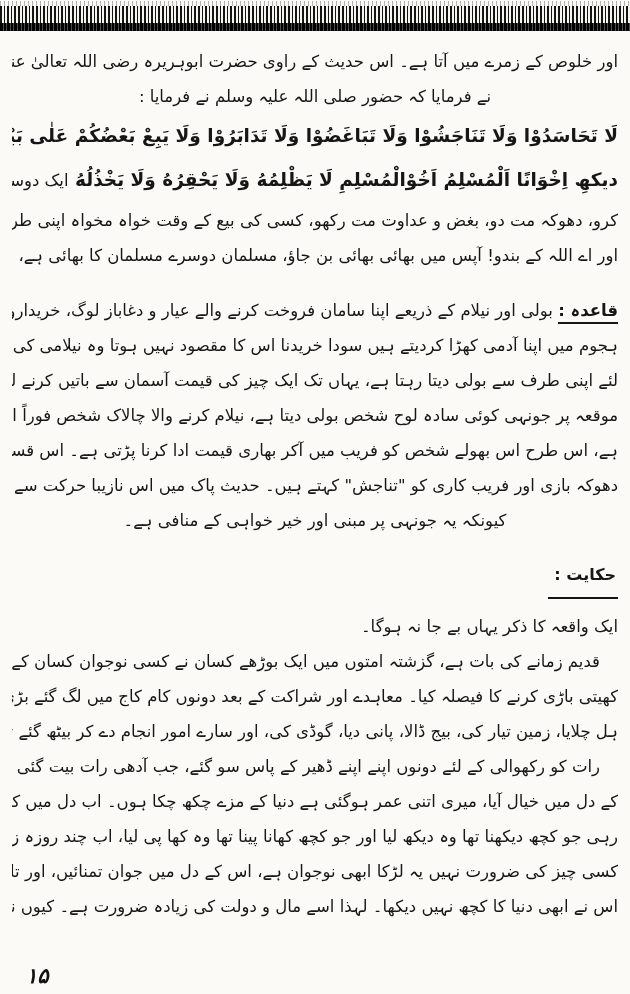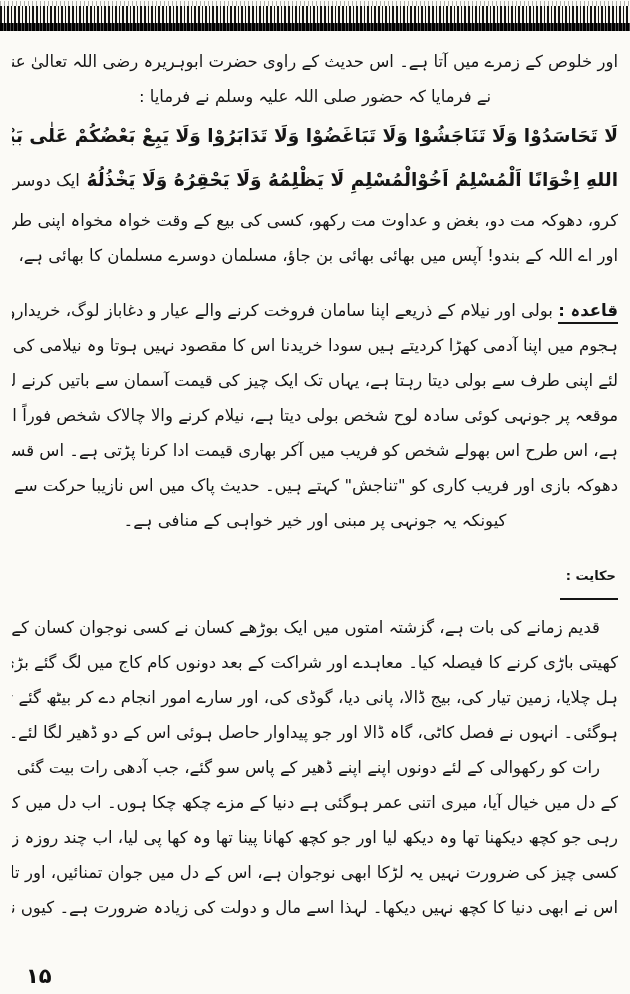--- a/index.html
+++ b/index.html
@@ -52,31 +52,32 @@
   .qaida-label{
     font-weight:700;
     border-bottom:2px solid #161616;
     padding-bottom:2px;
   }
 
   .hikayat-heading-row{text-align:right;text-align-last:right;line-height:34px;}
   .hikayat-heading{
     display:inline-block;
     font-weight:700;
-    font-size:13px;
+    font-size:16px;
     border-bottom:2.5px solid #141414;
     padding:0 2px 5px 6px;
   }
 
   .page-number{
     position:absolute;
     left:26px;bottom:6px;
     font-weight:700;
     font-size:21px;
     color:#111;
+    font-style:italic;
   }
 </style>
 </head>
 <body>
 
 <div class="page">
 
   <div class="border-band">
     <div class="band-dots"></div>
     <div class="band-stripes"></div>
@@ -85,21 +86,21 @@
 
   <div class="content">
 
     <div>
       <div class="ln">اور خلوص کے زمرے میں آتا ہے۔ اس حدیث کے راوی حضرت ابوہریرہ رضی اللہ تعالیٰ عنہ ہیں۔ آپ</div>
       <div class="ln center">نے فرمایا کہ حضور صلی اللہ علیہ وسلم نے فرمایا :</div>
     </div>
 
     <div class="hadith">
       <div class="ln">لَا تَحَاسَدُوْا وَلَا تَنَاجَشُوْا وَلَا تَبَاغَضُوْا وَلَا تَدَابَرُوْا وَلَا يَبِعْ بَعْضُكُمْ عَلٰى بَيْعِ بَعْضٍ وَكُوْنُوْا عِبَادَ</div>
-      <div class="ln"><span>اللهِ اِخْوَانًا اَلْمُسْلِمُ اَخُوْالْمُسْلِمِ لَا يَظْلِمُهُ وَلَا يَحْقِرُهُ وَلَا يَخْذُلُهُ</span> <span class="urdu-seg">ایک دوسرے کے ساتھ حسد مت</span></div>
+      <div class="ln"><span>دیکھِ اِخْوَانًا اَلْمُسْلِمُ اَخُوْالْمُسْلِمِ لَا يَظْلِمُهُ وَلَا يَحْقِرُهُ وَلَا يَخْذُلُهُ</span> <span class="urdu-seg">ایک دوسرے کے ساتھ حسد مت</span></div>
     </div>
 
     <div>
       <div class="ln">کرو، دھوکہ مت دو، بغض و عداوت مت رکھو، کسی کی بیع کے وقت خواہ مخواہ اپنی طرف سے بیع مت کرو،</div>
       <div class="ln">اور اے اللہ کے بندو! آپس میں بھائی بھائی بن جاؤ، مسلمان دوسرے مسلمان کا بھائی ہے، اس پر ظلم نہ</div>
     </div>
 
     <div class="sec-gap-lg"></div>
 
     <div>
@@ -113,26 +114,26 @@
     </div>
 
     <div class="sec-gap-lg"></div>
 
     <div class="hikayat-heading-row">
       <span class="hikayat-heading">حکایت :</span>
     </div>
 
     <div class="sec-gap-sm"></div>
 
+    <div class="ln endline">ایک واقعہ کا ذکر یہاں بے جا نہ ہوگا۔</div>
 
     <div>
       <div class="ln indent">قدیم زمانے کی بات ہے، گزشتہ امتوں میں ایک بوڑھے کسان نے کسی نوجوان کسان کے ساتھ مل کر</div>
       <div class="ln">کھیتی باڑی کرنے کا فیصلہ کیا۔ معاہدے اور شراکت کے بعد دونوں کام کاج میں لگ گئے بڑی لگن کے ساتھ</div>
       <div class="ln">ہل چلایا، زمین تیار کی، بیج ڈالا، پانی دیا، گوڈی کی، اور سارے امور انجام دے کر بیٹھ گئے تاآنکہ کھیتی تیار</div>
-      <div class="ln endline">ہوگئی۔ انہوں نے فصل کاٹی، گاہ ڈالا اور جو پیداوار حاصل ہوئی اس کے دو ڈھیر لگا لئے۔</div>
     </div>
 
     <div>
       <div class="ln indent">رات کو رکھوالی کے لئے دونوں اپنے اپنے ڈھیر کے پاس سو گئے، جب آدھی رات بیت گئی تو بوڑھے</div>
       <div class="ln">کے دل میں خیال آیا، میری اتنی عمر ہوگئی ہے دنیا کے مزے چکھ چکا ہوں۔ اب دل میں کوئی حسرت نہیں</div>
       <div class="ln">رہی جو کچھ دیکھنا تھا وہ دیکھ لیا اور جو کچھ کھانا پینا تھا وہ کھا پی لیا، اب چند روزہ زندگی باقی ہے اس میں مجھے</div>
       <div class="ln">کسی چیز کی ضرورت نہیں یہ لڑکا ابھی نوجوان ہے، اس کے دل میں جوان تمنائیں، اور تازہ امنگیں ہوں گی</div>
       <div class="ln">اس نے ابھی دنیا کا کچھ نہیں دیکھا۔ لہذا اسے مال و دولت کی زیادہ ضرورت ہے۔ کیوں نہ میں اپنے ڈھیر کا</div>
     </div>
 

